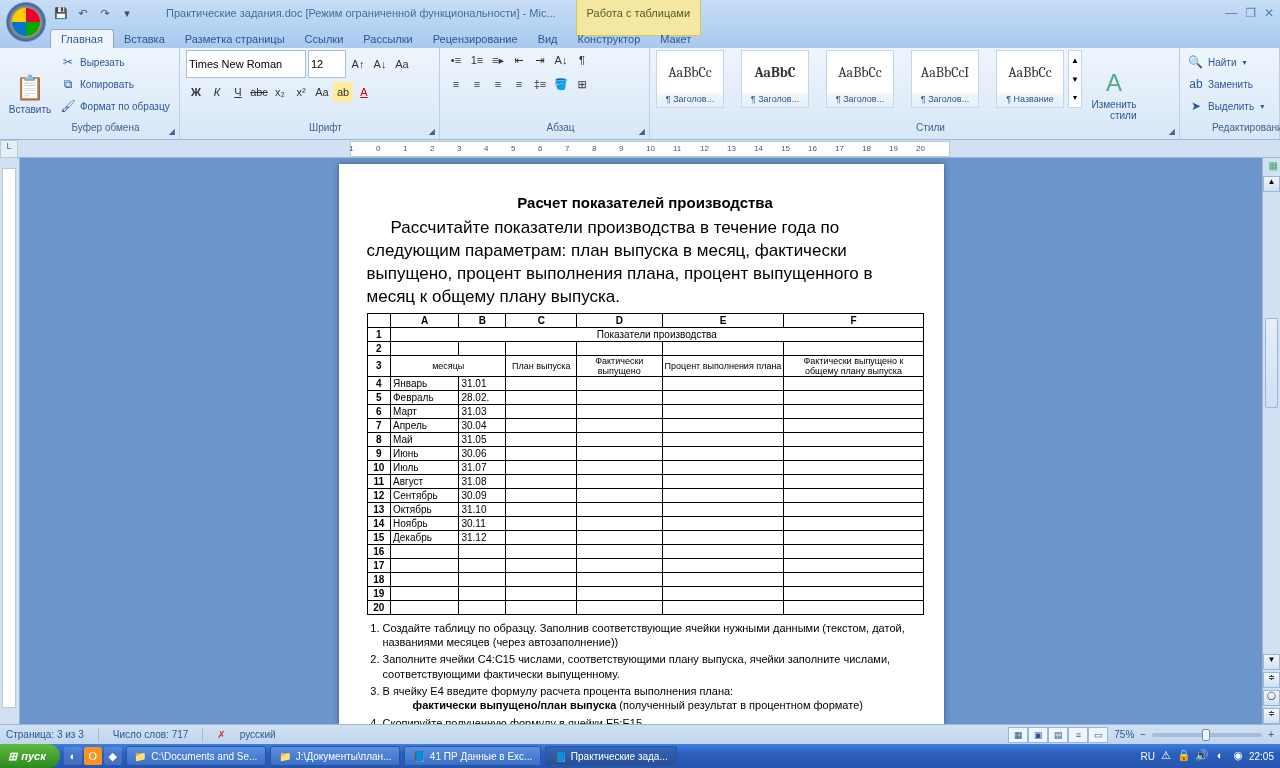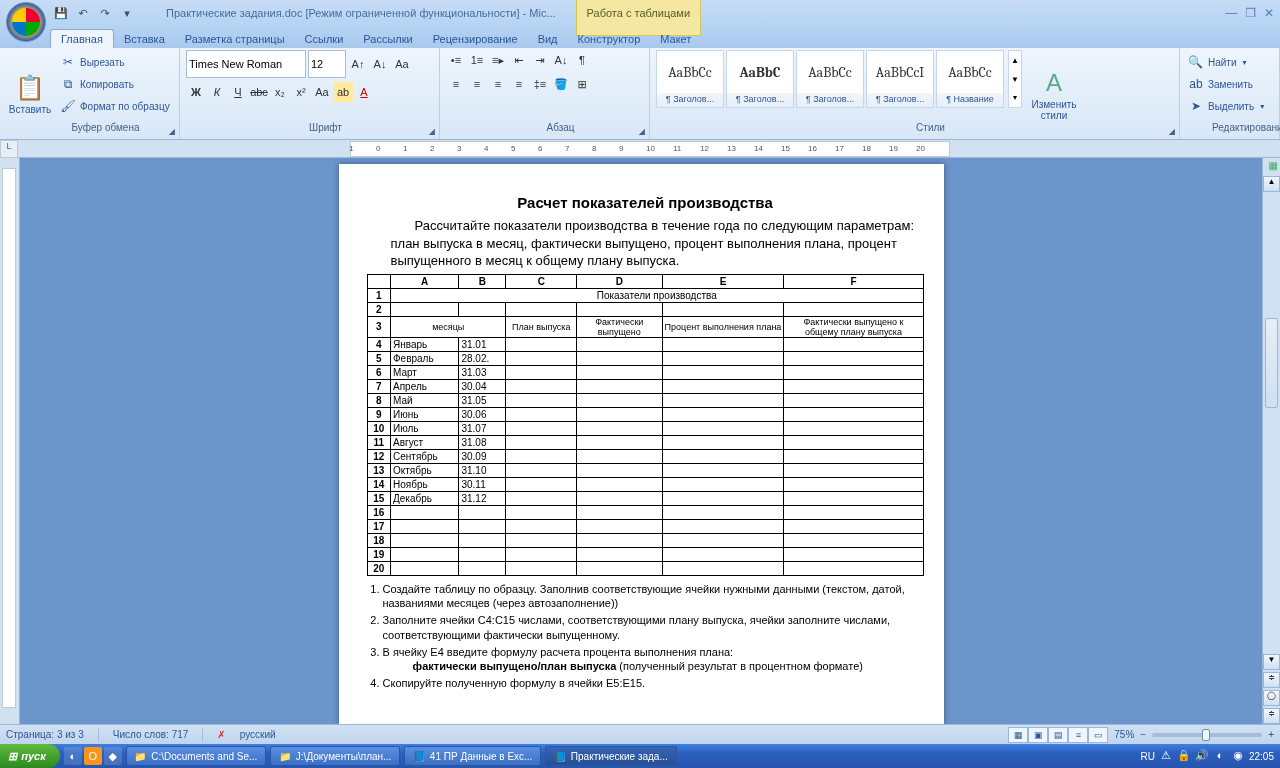--- a/index.html
+++ b/index.html
@@ -30,42 +30,42 @@
 .big-btn .glyph { font-size:24px; }
 .small-row { display:flex; flex-direction:column; gap:2px; justify-content:flex-start; padding-top:2px;}
 .small-btn { display:flex; align-items:center; gap:4px; font-size:10px; color:#2b5797; height:20px; padding:0 2px;}
 .small-btn .glyph { width:16px; text-align:center; font-size:12px;}
 .font-row { display:flex; gap:2px; align-items:center; }
 .font-select { font-size:11px; height:28px; border:1px solid #a9bfd9; background:#fff; padding:0 2px; }
 .font-select.name { width:120px; }
 .font-select.size { width:38px; }
 .icon-btn { width:20px; height:20px; border:1px solid transparent; display:inline-flex; align-items:center; justify-content:center; font-size:11px; color:#333; }
 .icon-row { display:flex; gap:1px; }
-.style-gallery { display:flex; gap:2px; align-items:flex-start; }
+.style-gallery { display:flex; gap:17px; align-items:flex-start; }
 .style-item { width:68px; height:58px; border:1px solid #c5d6ea; background:#fff; display:flex; flex-direction:column; align-items:center; font-size:9px; color:#2b5797; overflow:hidden;}
 .style-item .preview { flex:1; display:flex; align-items:center; justify-content:center; font-family:Cambria,serif; font-size:14px; color:#333;}
 .style-item .preview.bold{font-weight:bold;}
 .style-item .caption{height:14px; line-height:12px; overflow:hidden; white-space:nowrap; text-overflow:ellipsis; width:100%; text-align:center; background:linear-gradient(#f2f6fb,#e6eef8);}
 .style-scroll { width:14px; height:58px; display:flex; flex-direction:column; border:1px solid #c5d6ea;}
 .style-scroll div{flex:1; display:flex; align-items:center; justify-content:center; font-size:8px; background:#fbfdff;}
 
 
 .ruler-area { height:18px; background:#d2e1f2; display:flex; align-items:center; padding-left:350px; position:relative; border-bottom:1px solid #9ab6db;}
 .ruler-corner { position:absolute; left:0; top:0; width:18px; height:18px; background:#e6eef8; border:1px solid #bcc; font-size:9px; text-align:center; color:#666;}
 .ruler { height:16px; background:#fff; width:600px; font-size:8px; color:#555; display:flex; align-items:center; position:relative; border:1px solid #bcc;}
 .ruler-mark { position:absolute; top:0; height:100%; display:flex; align-items:center; justify-content:center; font-size:8px;}
 
 
 .doc-area { position:absolute; top:158px; bottom:44px; left:0; right:0; background:#6c95cc; display:flex; }
 .vruler { width:20px; background:#d2e1f2; border-right:1px solid #9ab6db; position:relative;}
 .vruler-inner { position:absolute; left:2px; top:10px; width:14px; background:#fff; height:540px; border:1px solid #bcc;}
 .canvas { flex:1; overflow:hidden; display:flex; justify-content:center; position:relative; }
 .page { width:605px; background:#fff; margin-top:6px; box-shadow:0 0 6px rgba(0,0,0,0.4); padding:30px 20px 10px 28px; font-family:"Times New Roman",serif; color:#000; font-size:12px; }
 .page h2 { text-align:center; font-size:15px; font-weight:bold; margin-bottom:6px; }
-.page .intro { text-indent:24px; font-size:13px; line-height:1.35; margin-bottom:4px;margin-left:24px; }
+.page .intro { text-indent:24px; font-size:17px; line-height:1.35; margin-bottom:4px; }
 .tbl { border-collapse:collapse; width:100%; font-size:10px; }
 .tbl td,.tbl th { border:1px solid #000; padding:0 2px; height:14px; text-align:center; vertical-align:middle; }
 .tbl .rownum { width:22px; font-weight:bold; background:#fff; }
 .tbl .colhead { font-weight:bold; background:#fff; }
 .tbl .left { text-align:left; }
 .notes { font-size:11px; margin-top:6px; padding-left:16px;}
 .notes li { margin-bottom:3px; line-height:1.3;}
 .notes .indent { margin-left:30px; font-weight:bold;}
 
 .vscroll { width:18px; background:#d2e1f2; border-left:1px solid #9ab6db; position:relative;}
@@ -235,21 +235,21 @@
             <div class="caption">¶ Название</div>
           </div>
         </div>
       <div class="style-scroll">
           <div>▲</div>
           <div>▼</div>
           <div>▾</div>
         </div>
       <div class="big-btn" style="width:56px">
         <span class="glyph" style="color:#5a8;">A</span>
-        <span style="white-space:pre; text-align:center;">Изменить
+        <span style="white-space:pre; text-align:right;">Изменить
 стили</span>
       </div>
     </div>
     <div class="ribbon-group-label">Стили</div>
     <div class="ribbon-group-launcher">◢</div>
   </div>
 
   <div class="ribbon-group" style="width:100px">
     <div class="ribbon-body">
         <div class="small-row">

